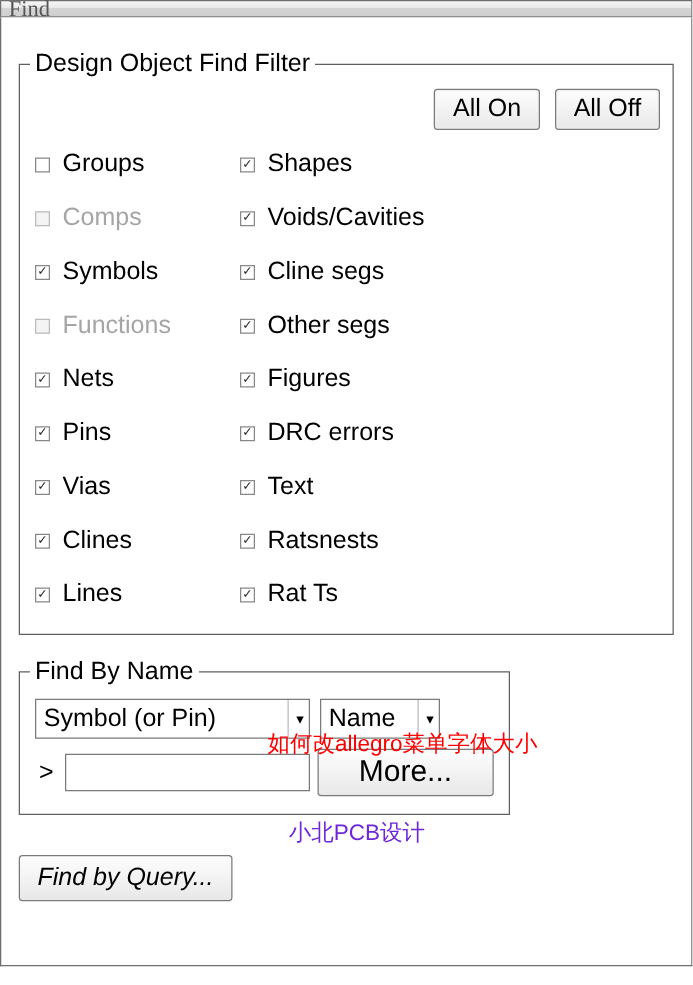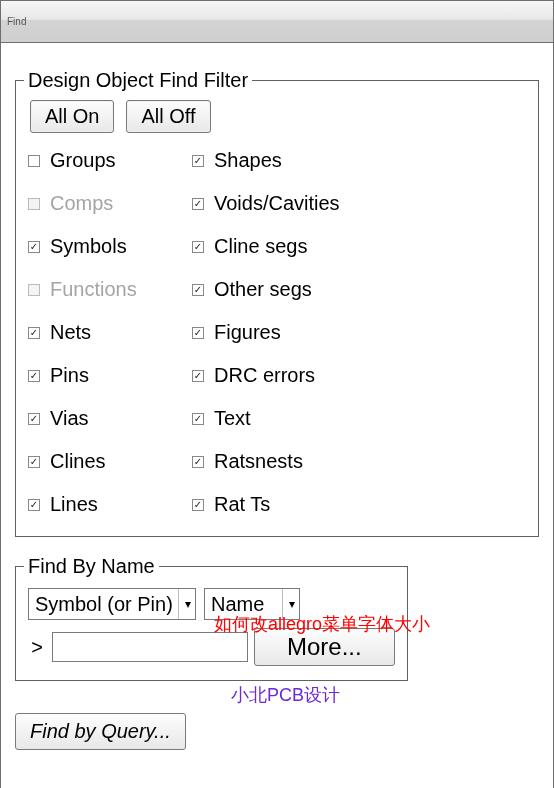--- a/index.html
+++ b/index.html
@@ -6,28 +6,29 @@
   body {
     margin: 0;
     padding: 0;
     font-family: Arial, "Microsoft YaHei", sans-serif;
     background: #fff;
     width: 554px;
     height: 788px;
     position: relative;
   }
   .titlebar {
-    height: 43px;
+    height: 14px;
     background: linear-gradient(to bottom, #f7f7f7 0%, #e8e8e8 45%, #d4d4d4 46%, #cfcfcf 100%);
     border: 1px solid #6e6e6e;
     display: flex;
     align-items: center;
     padding-left: 6px;
-    font-size: 10px;
+    font-size: 18px;
     color: #555;
+    font-family: Liberation Serif, serif;
   }
   .body-area {
     border-left: 1px solid #6e6e6e;
     border-right: 1px solid #6e6e6e;
     border-bottom: 1px solid #6e6e6e;
     height: 759px;
     background: #fff;
     padding: 26px 14px 10px 14px;
     position: relative;
   }
@@ -40,20 +41,21 @@
   legend {
     padding: 0 4px;
     font-size: 20px;
     color: #000;
     margin-left: -2px;
   }
   .btnrow {
     display: flex;
     gap: 12px;
     margin: 2px 0 10px 4px;
+    justify-content: flex-end;
   }
   button.push {
     font-size: 20px;
     padding: 4px 14px;
     background: linear-gradient(to bottom, #fdfdfd, #e8e8e8);
     border: 1px solid #7a7a7a;
     border-radius: 3px;
     color: #000;
     cursor: pointer;
     box-shadow: 0 0 0 1px #f0f0f0 inset;
@@ -105,21 +107,21 @@
     cursor: pointer;
   }
   .select-like .caret {
     font-size: 12px;
     padding-left: 6px;
     border-left: 1px solid #bbb;
     height: 100%;
     display: flex;
     align-items: center;
   }
-  .sel1 { width: 168px; }
+  .sel1 { width: 220px; }
   .sel2 { width: 96px; }
   .fbn-row2 {
     display: flex;
     align-items: center;
     gap: 6px;
     margin: 0 2px 0 2px;
   }
   .gt {
     font-size: 20px;
     width: 18px;

